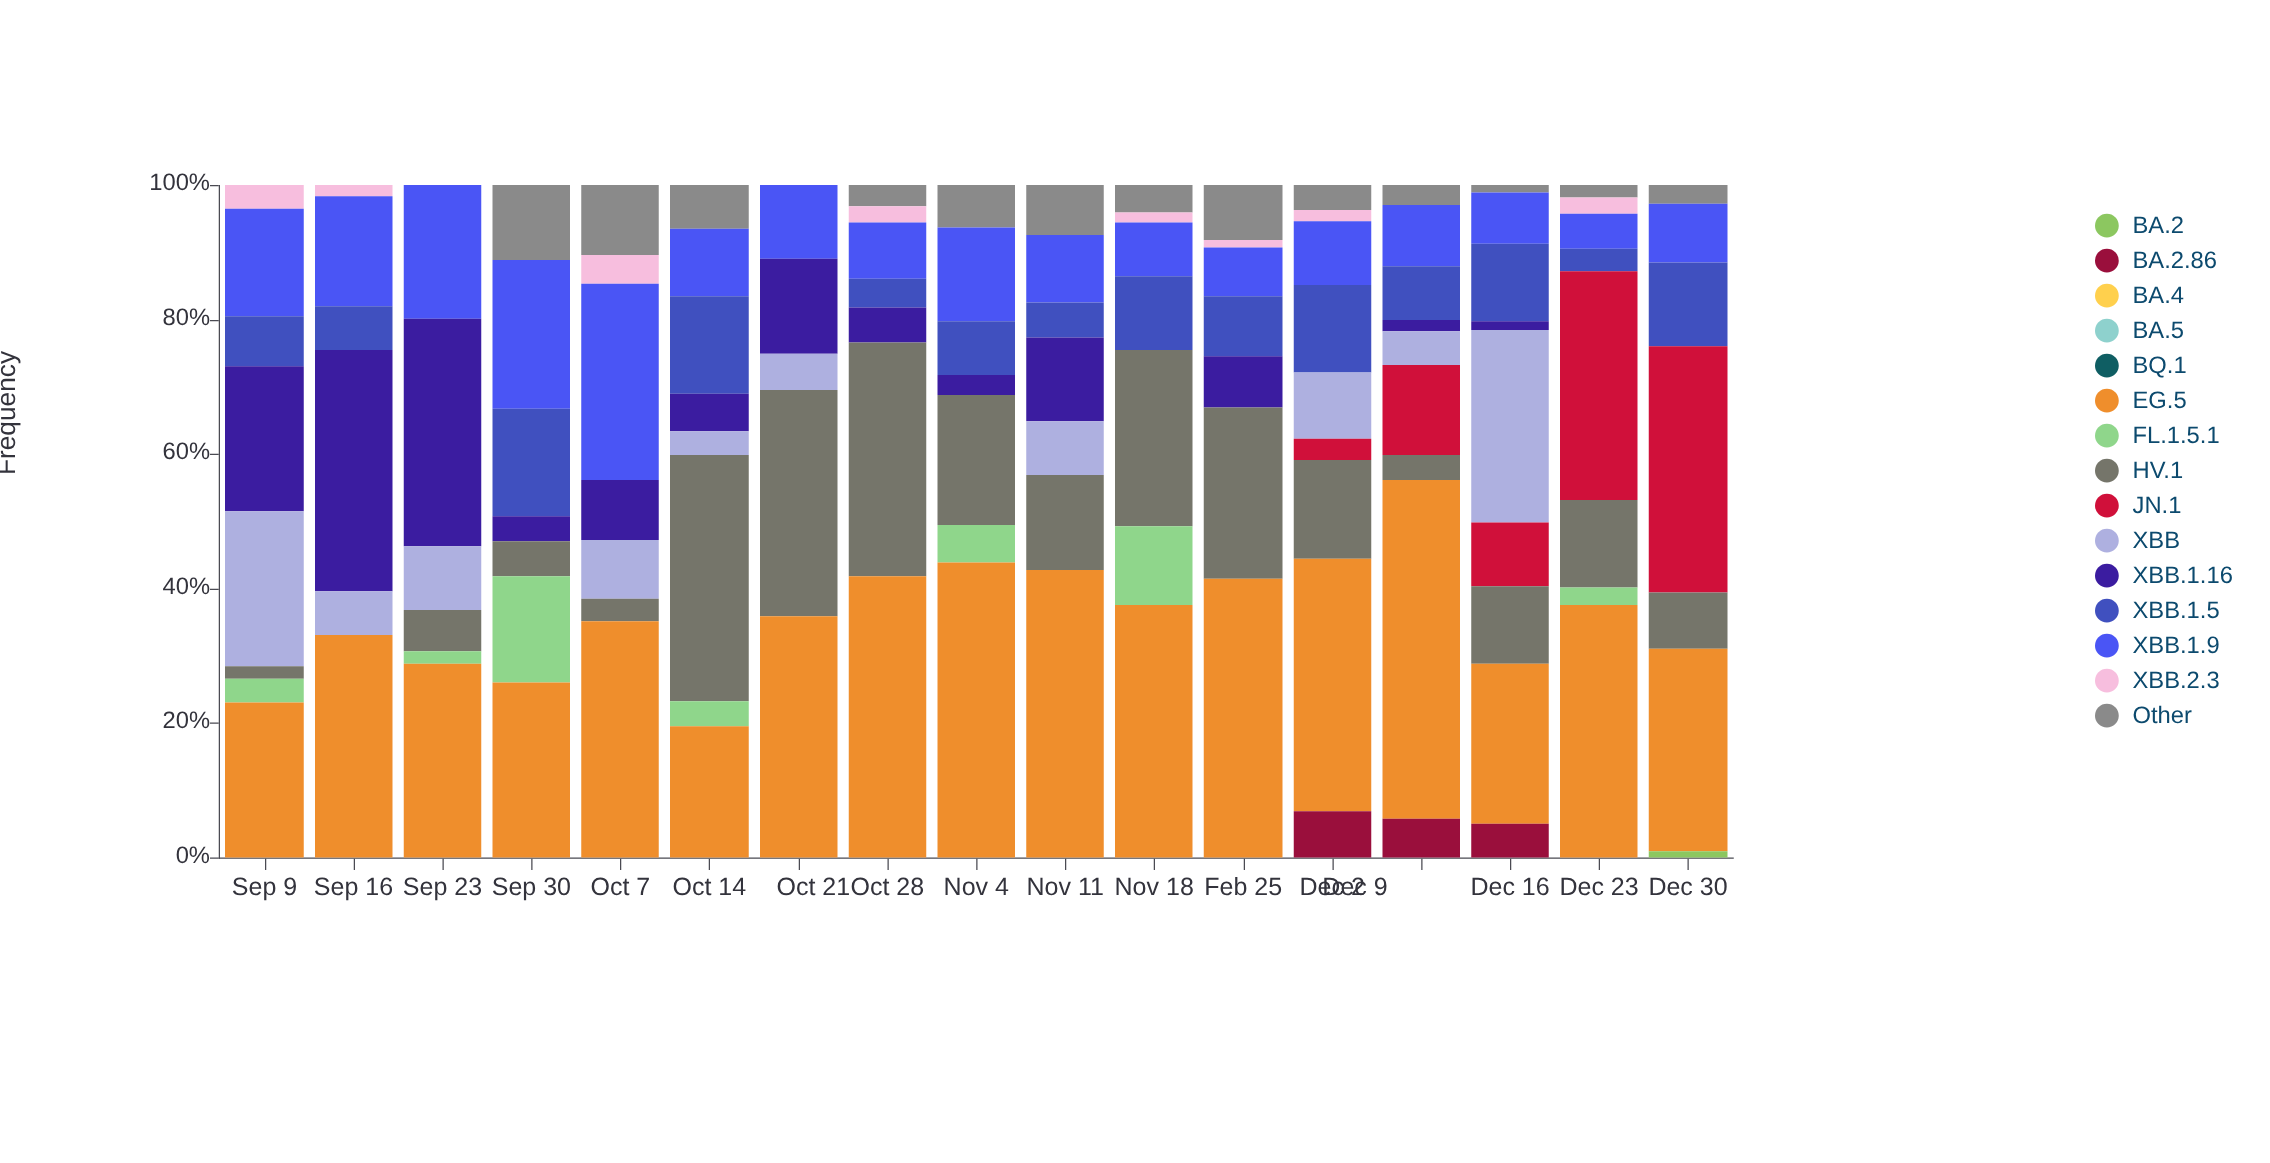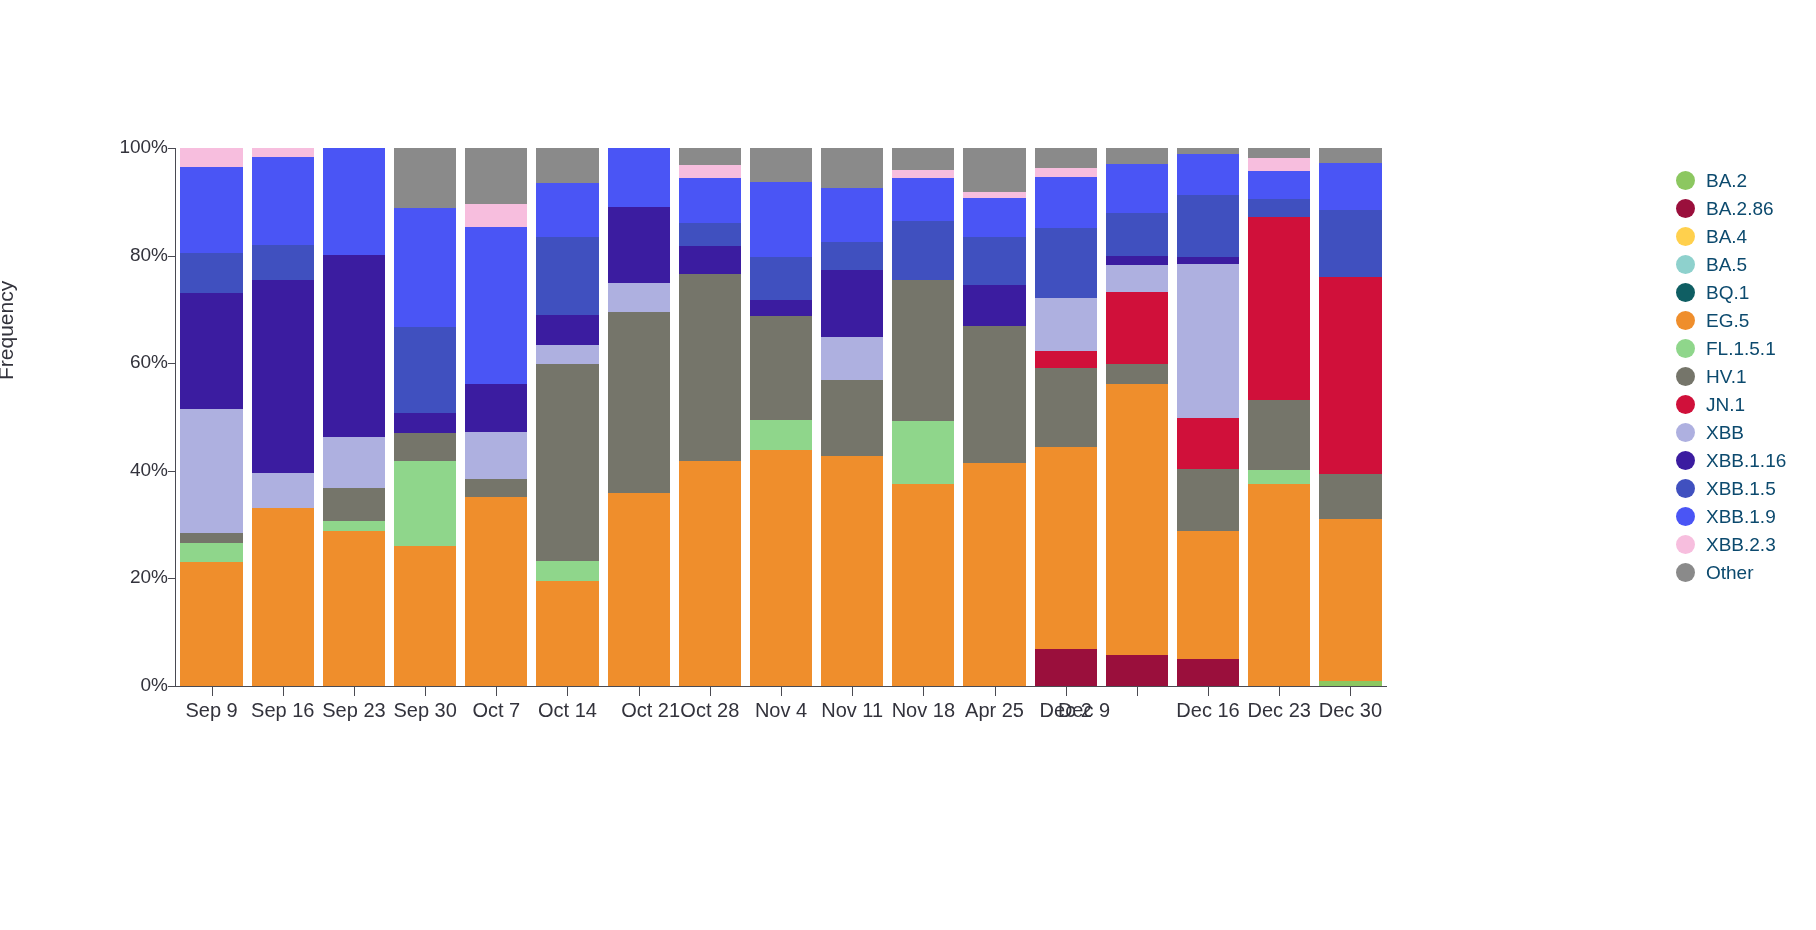--- a/index.html
+++ b/index.html
@@ -331,21 +331,21 @@
       <div class="x-tick-label" style="left: 638.647px; margin-left: 12px;">Oct 21</div>
       <div class="x-tick-mark" style="left: 709.824px;"></div>
       <div class="x-tick-label" style="left: 709.824px;">Oct 28</div>
       <div class="x-tick-mark" style="left: 781px;"></div>
       <div class="x-tick-label" style="left: 781px;">Nov 4</div>
       <div class="x-tick-mark" style="left: 852.176px;"></div>
       <div class="x-tick-label" style="left: 852.176px;">Nov 11</div>
       <div class="x-tick-mark" style="left: 923.353px;"></div>
       <div class="x-tick-label" style="left: 923.353px;">Nov 18</div>
       <div class="x-tick-mark" style="left: 994.529px;"></div>
-      <div class="x-tick-label" style="left: 994.529px;">Apr 25</div>
+      <div class="x-tick-label" style="left: 994.529px;">Feb 25</div>
       <div class="x-tick-mark" style="left: 1065.71px;"></div>
       <div class="x-tick-label" style="left: 1065.71px;">Dec 2</div>
       <div class="x-tick-mark" style="left: 1136.88px;"></div>
       <div class="x-tick-label" style="left: 1084px;">Dec 9</div>
       <div class="x-tick-mark" style="left: 1208.06px;"></div>
       <div class="x-tick-label" style="left: 1208.06px;">Dec 16</div>
       <div class="x-tick-mark" style="left: 1279.24px;"></div>
       <div class="x-tick-label" style="left: 1279.24px;">Dec 23</div>
       <div class="x-tick-mark" style="left: 1350.41px;"></div>
       <div class="x-tick-label" style="left: 1350.41px;">Dec 30</div>

